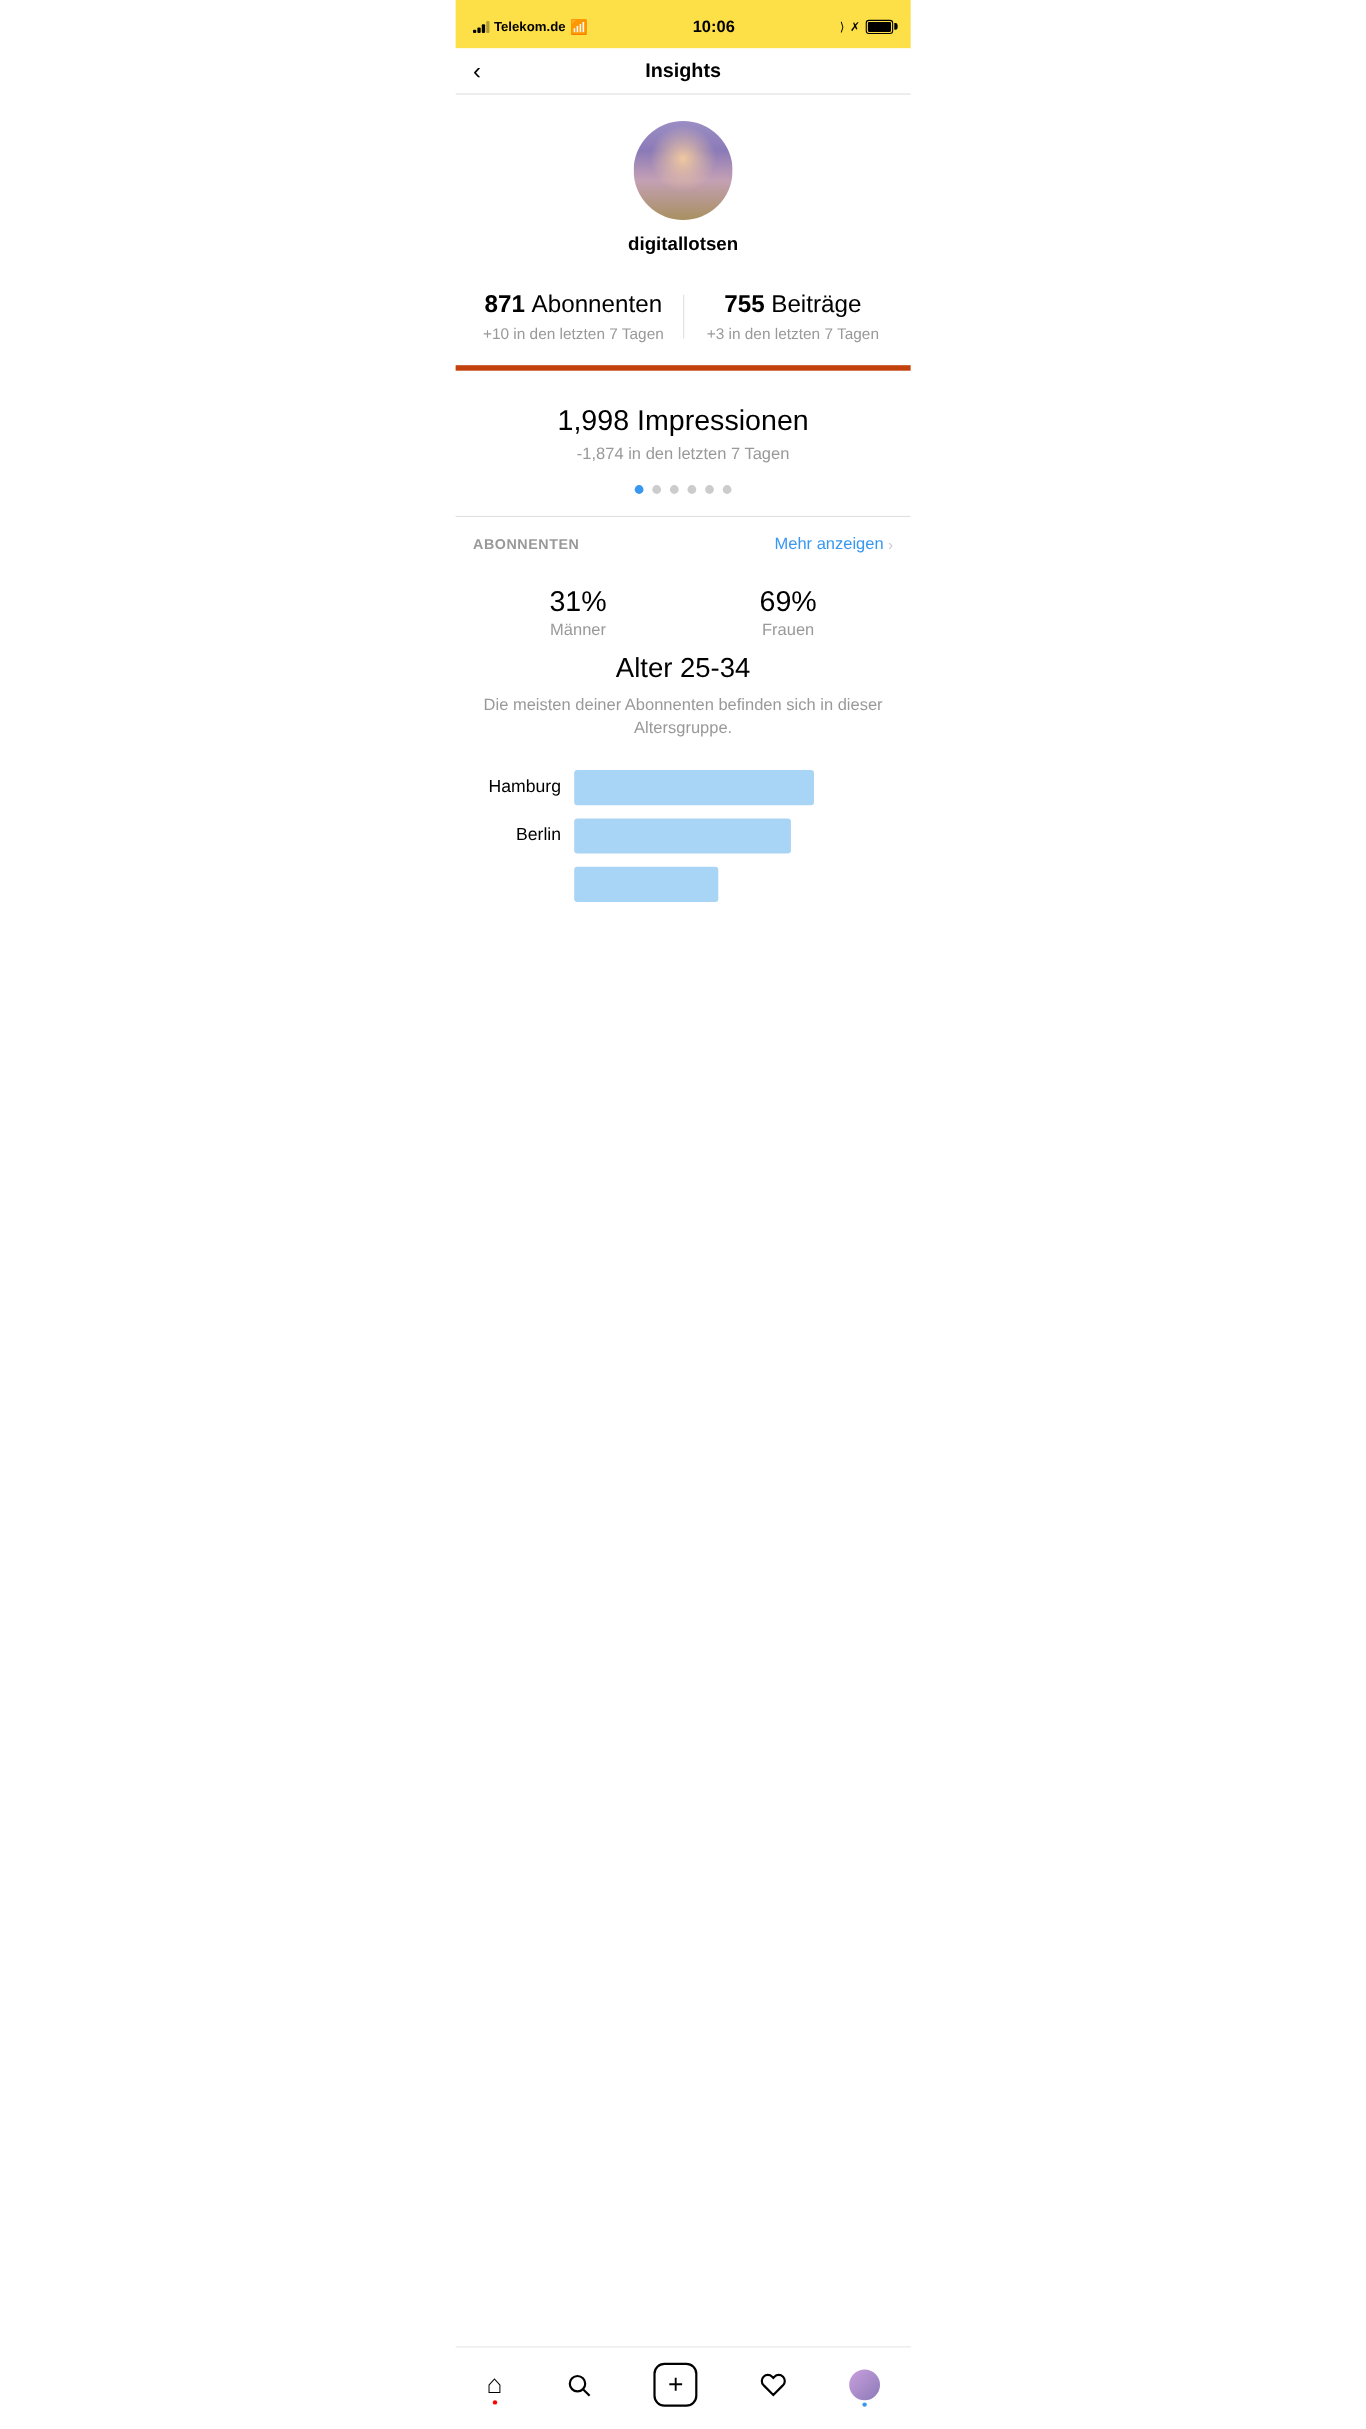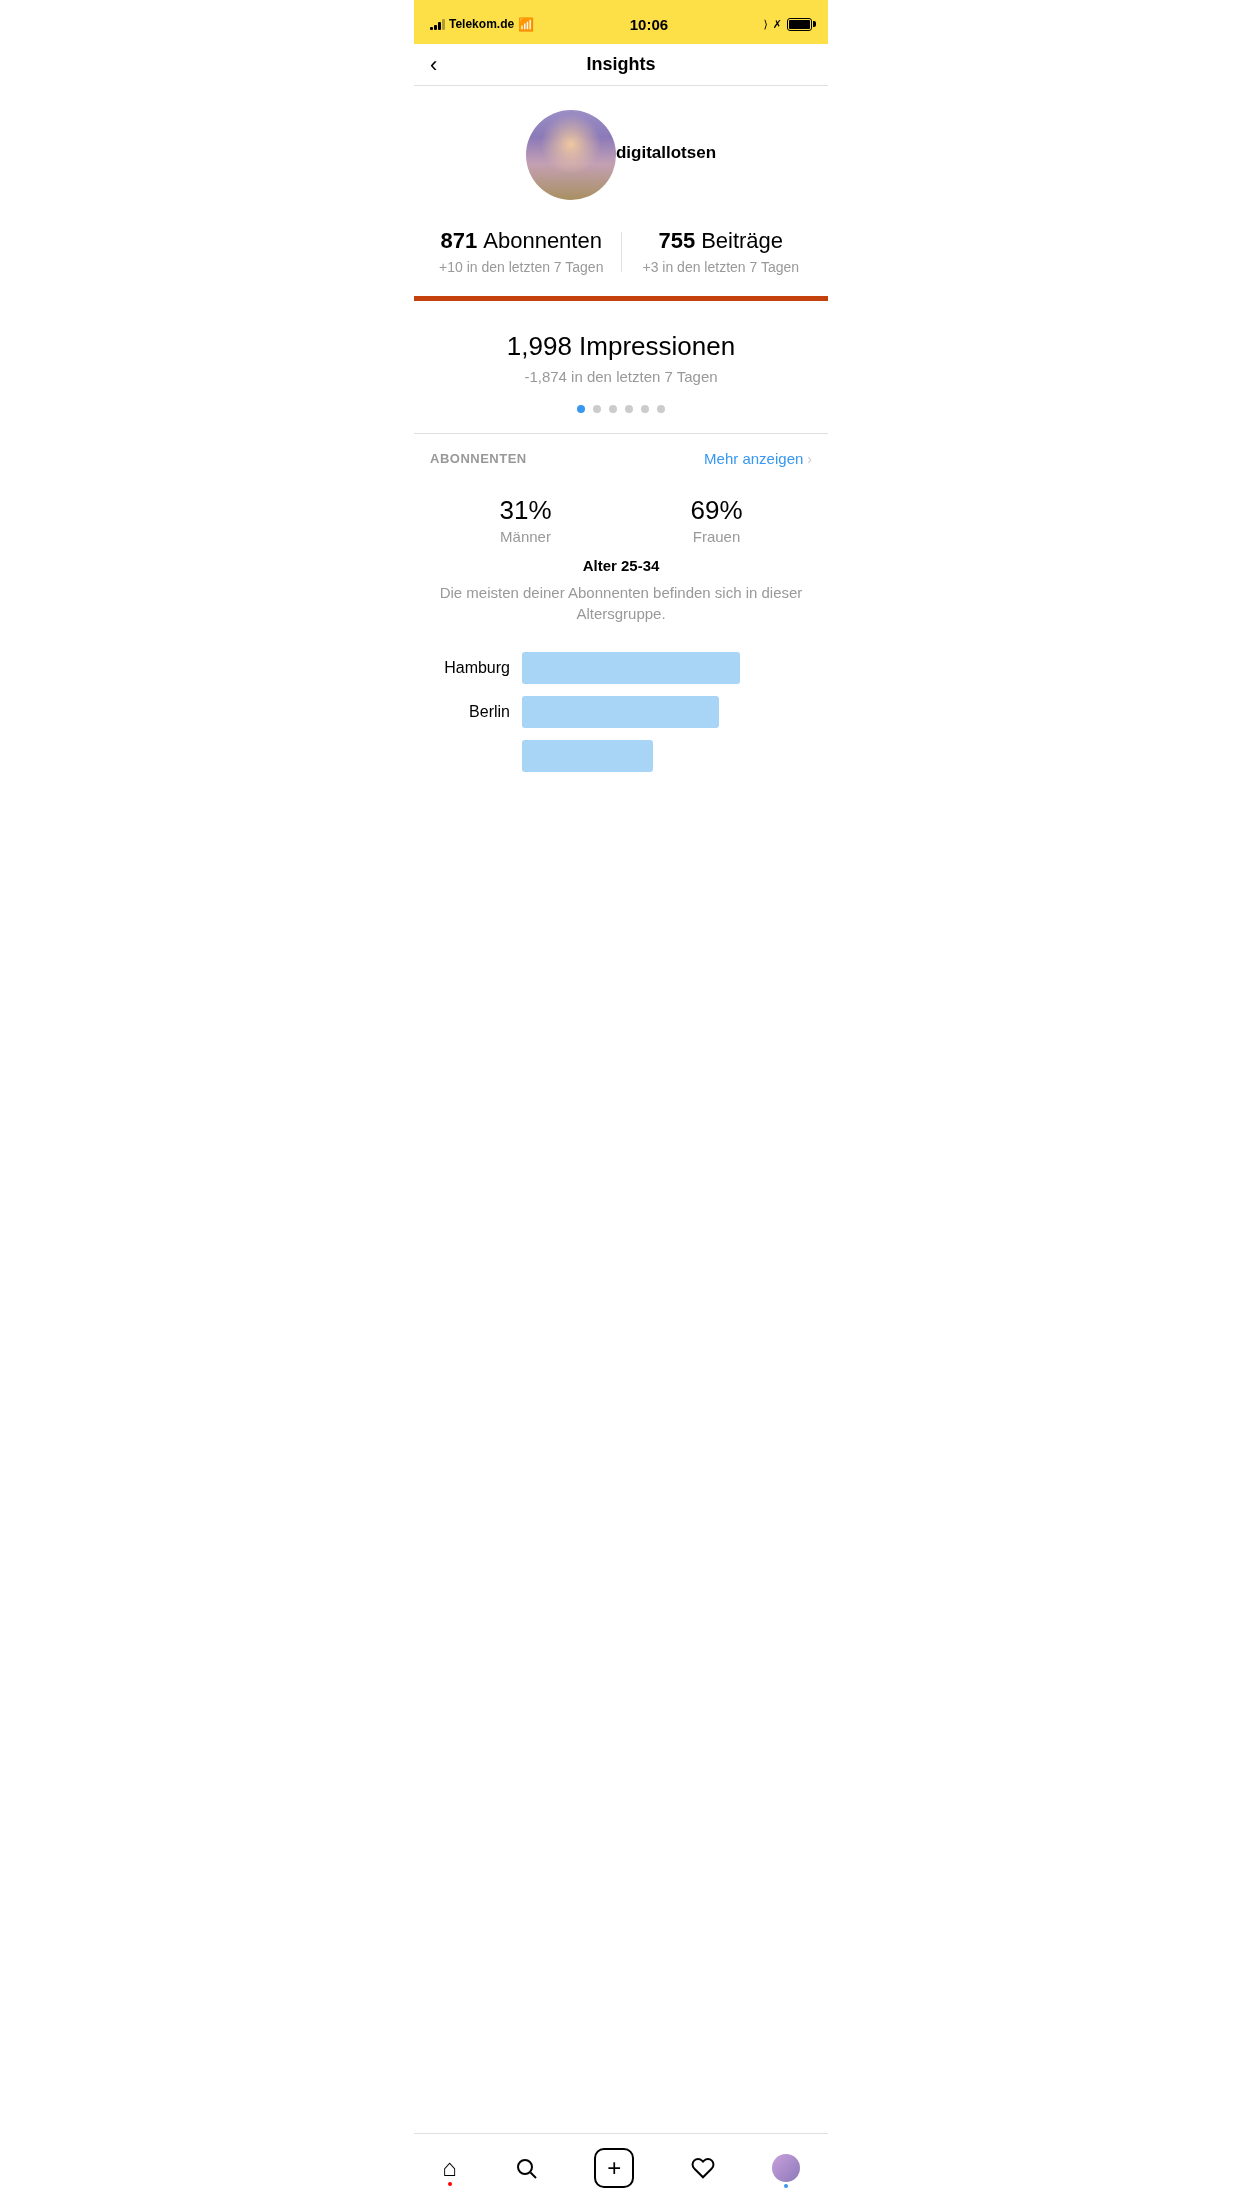--- a/index.html
+++ b/index.html
@@ -111,24 +111,23 @@
     }
     .nav-title {
       font-size: 18px;
       font-weight: 700;
       color: #000;
     }
 
     
     .profile-section {
       display: flex;
-      flex-direction: row;
+      flex-direction: column;
       align-items: center;
       padding: 24px 16px 16px;
-      justify-content: center;
     }
     .avatar-container {
       width: 90px;
       height: 90px;
       border-radius: 50%;
       overflow: hidden;
       margin-bottom: 12px;
     }
     .avatar-img {
       width: 100%;
@@ -277,22 +276,22 @@
       color: #999;
       margin-top: 2px;
     }
 
     
     .age-group {
       text-align: center;
       margin-bottom: 8px;
     }
     .age-title {
-      font-size: 15px;
-      font-weight: 700;
+      font-size: 25px;
+      font-weight: 400;
       color: #000;
       margin-bottom: 8px;
     }
     .age-desc {
       font-size: 15px;
       color: #999;
       line-height: 1.4;
     }
 
     

